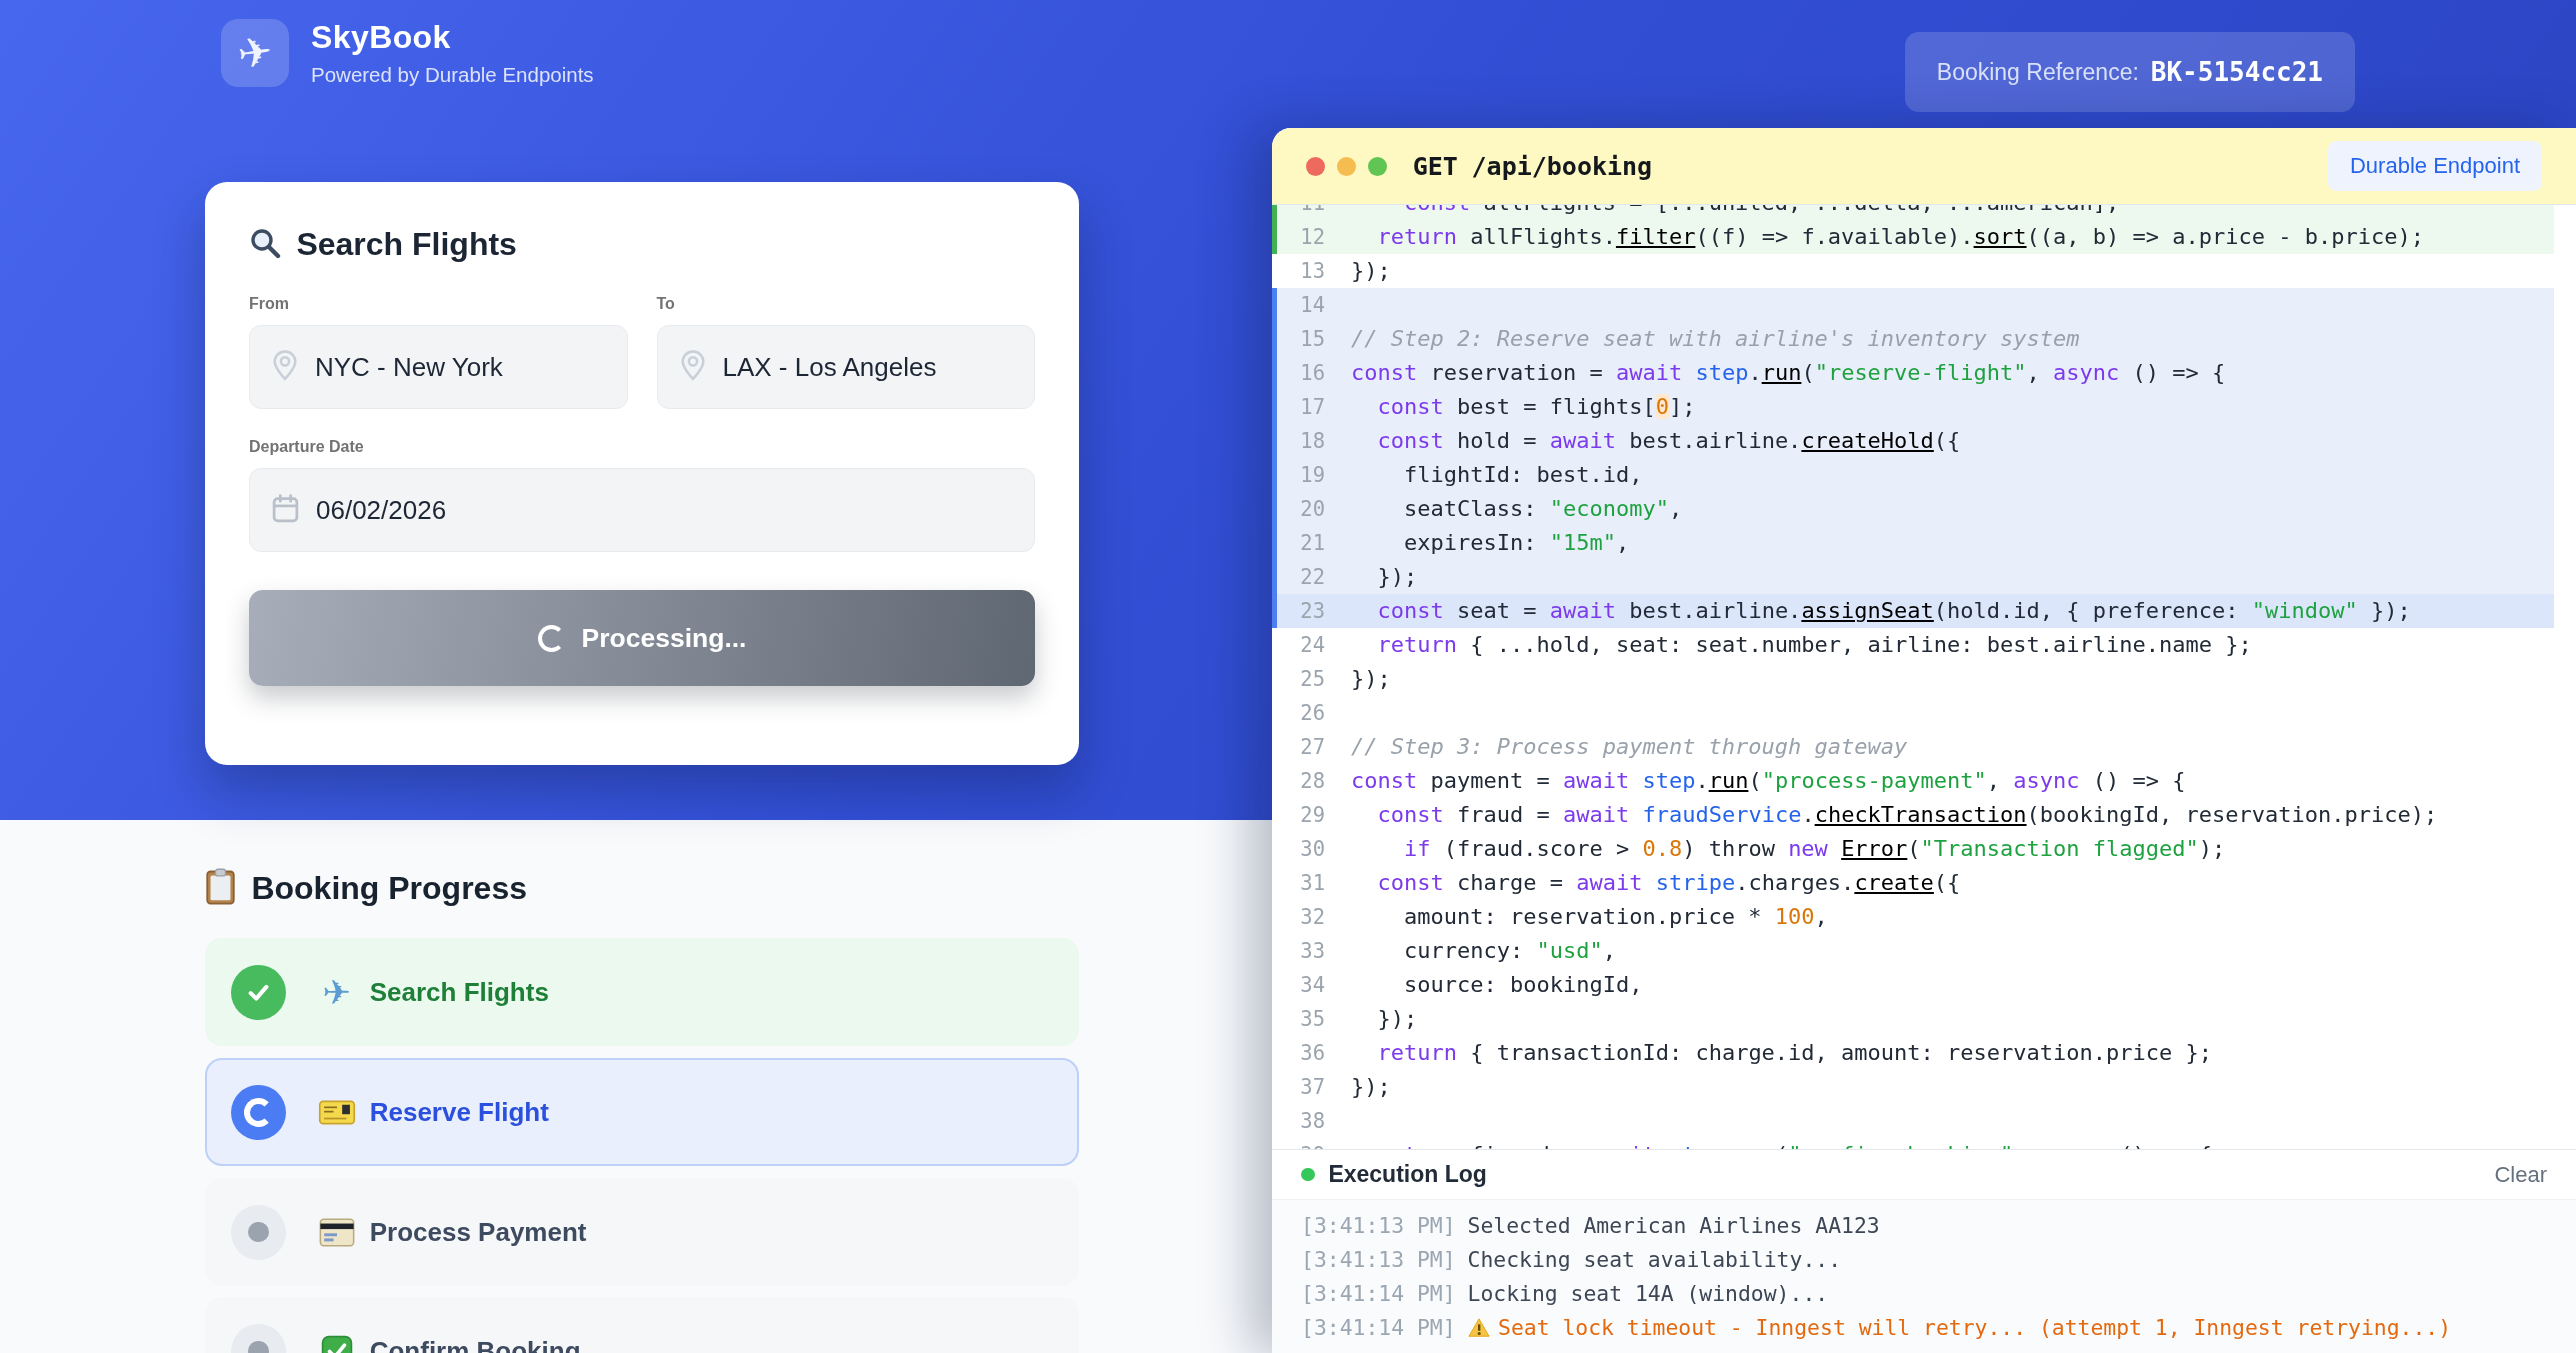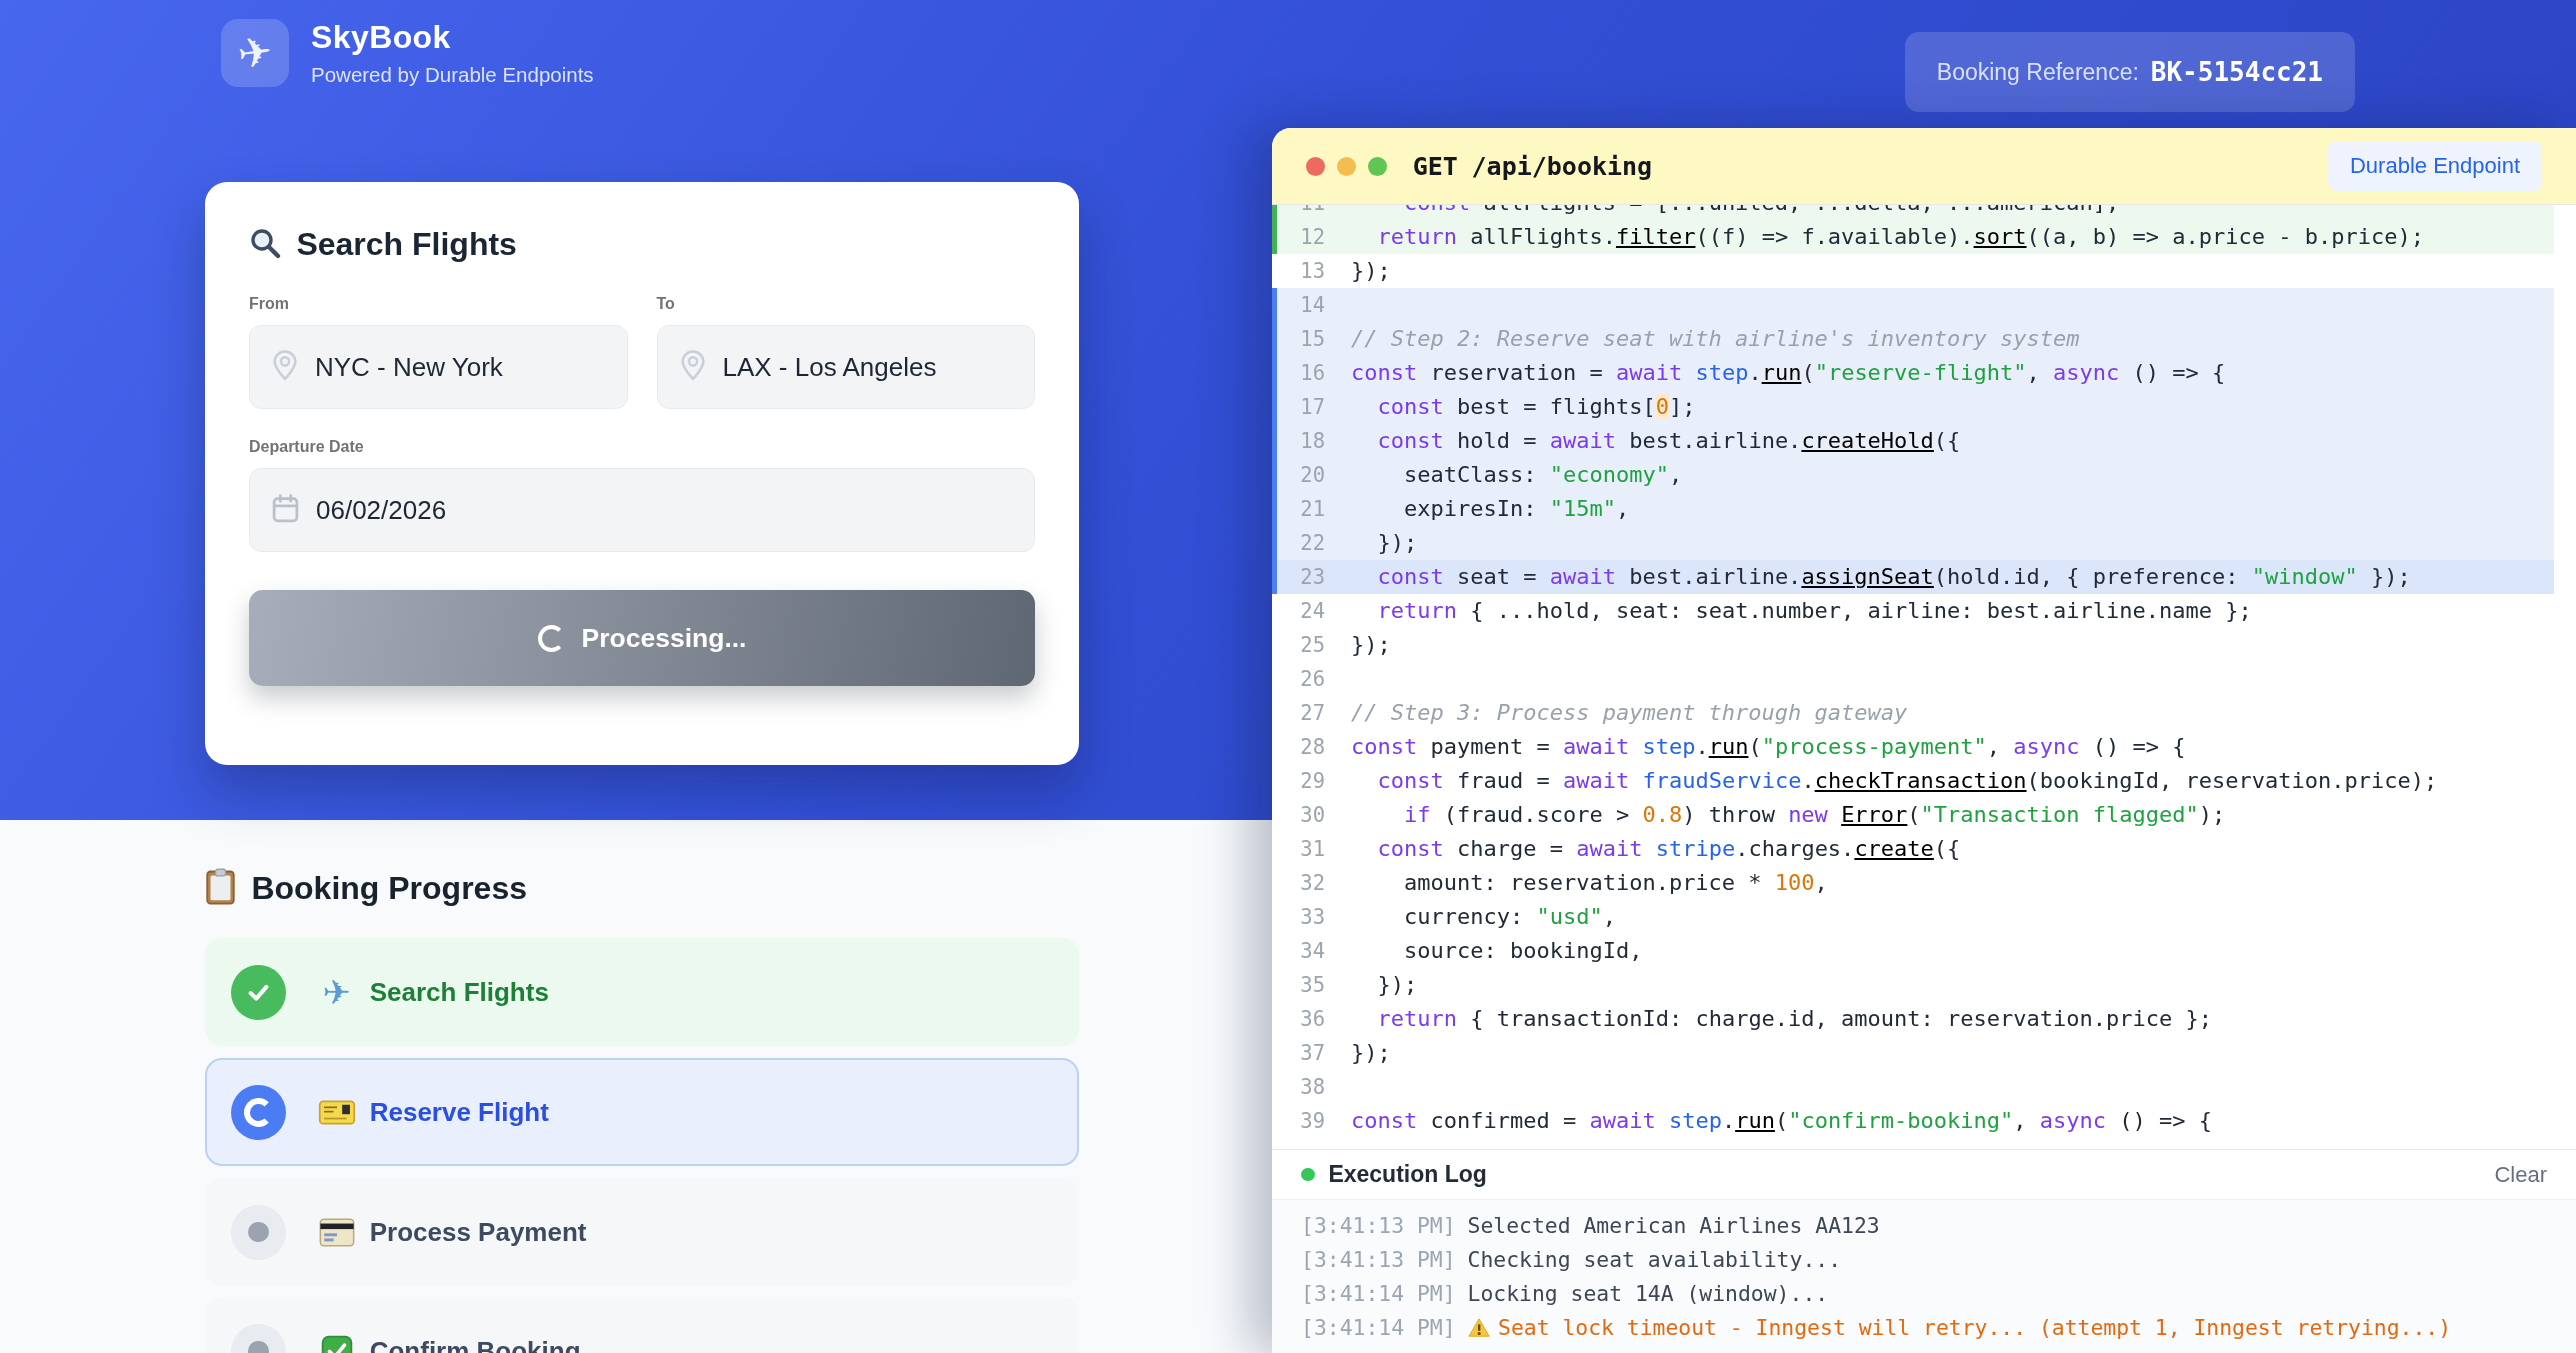--- a/index.html
+++ b/index.html
@@ -270,20 +270,21 @@
     <div class="code-area">
       <div class="code-lines">
           <div class="crow hl-g"><span class="ln">11</span><span class="tk-txt">    </span><span class="tk-kw">const</span><span class="tk-txt"> allFlights = [...united, ...delta, ...american];</span></div>
           <div class="crow hl-g"><span class="ln">12</span><span class="tk-txt">  </span><span class="tk-kw">return</span><span class="tk-txt"> allFlights.</span><span class="tk-fn">filter</span><span class="tk-txt">((f) =&gt; f.available).</span><span class="tk-fn">sort</span><span class="tk-txt">((a, b) =&gt; a.price - b.price);</span></div>
           <div class="crow"><span class="ln">13</span><span class="tk-txt">});</span></div>
           <div class="crow hl-b"><span class="ln">14</span></div>
           <div class="crow hl-b"><span class="ln">15</span><span class="tk-cmt">// Step 2: Reserve seat with airline's inventory system</span></div>
           <div class="crow hl-b"><span class="ln">16</span><span class="tk-kw">const</span><span class="tk-txt"> reservation = </span><span class="tk-kw">await</span><span class="tk-txt"> </span><span class="tk-obj">step</span><span class="tk-txt">.</span><span class="tk-fn">run</span><span class="tk-txt">(</span><span class="tk-str">"reserve-flight"</span><span class="tk-txt">, </span><span class="tk-kw">async</span><span class="tk-txt"> () =&gt; {</span></div>
           <div class="crow hl-b"><span class="ln">17</span><span class="tk-txt">  </span><span class="tk-kw">const</span><span class="tk-txt"> best = flights[</span><span class="tk-numhl">0</span><span class="tk-txt">];</span></div>
           <div class="crow hl-b"><span class="ln">18</span><span class="tk-txt">  </span><span class="tk-kw">const</span><span class="tk-txt"> hold = </span><span class="tk-kw">await</span><span class="tk-txt"> best.airline.</span><span class="tk-fn">createHold</span><span class="tk-txt">({</span></div>
+          <div class="crow hl-b"><span class="ln">19</span><span class="tk-txt">    flightId: best.id,</span></div>
           <div class="crow hl-b"><span class="ln">20</span><span class="tk-txt">    seatClass: </span><span class="tk-str">"economy"</span><span class="tk-txt">,</span></div>
           <div class="crow hl-b"><span class="ln">21</span><span class="tk-txt">    expiresIn: </span><span class="tk-str">"15m"</span><span class="tk-txt">,</span></div>
           <div class="crow hl-b"><span class="ln">22</span><span class="tk-txt">  });</span></div>
           <div class="crow hl-a"><span class="ln">23</span><span class="tk-txt">  </span><span class="tk-kw">const</span><span class="tk-txt"> seat = </span><span class="tk-kw">await</span><span class="tk-txt"> best.airline.</span><span class="tk-fn">assignSeat</span><span class="tk-txt">(hold.id, { preference: </span><span class="tk-str">"window"</span><span class="tk-txt"> });</span></div>
           <div class="crow"><span class="ln">24</span><span class="tk-txt">  </span><span class="tk-kw">return</span><span class="tk-txt"> { ...hold, seat: seat.number, airline: best.airline.name };</span></div>
           <div class="crow"><span class="ln">25</span><span class="tk-txt">});</span></div>
           <div class="crow"><span class="ln">26</span></div>
           <div class="crow"><span class="ln">27</span><span class="tk-cmt">// Step 3: Process payment through gateway</span></div>
           <div class="crow"><span class="ln">28</span><span class="tk-kw">const</span><span class="tk-txt"> payment = </span><span class="tk-kw">await</span><span class="tk-txt"> </span><span class="tk-obj">step</span><span class="tk-txt">.</span><span class="tk-fn">run</span><span class="tk-txt">(</span><span class="tk-str">"process-payment"</span><span class="tk-txt">, </span><span class="tk-kw">async</span><span class="tk-txt"> () =&gt; {</span></div>
           <div class="crow"><span class="ln">29</span><span class="tk-txt">  </span><span class="tk-kw">const</span><span class="tk-txt"> fraud = </span><span class="tk-kw">await</span><span class="tk-txt"> </span><span class="tk-obj">fraudService</span><span class="tk-txt">.</span><span class="tk-fn">checkTransaction</span><span class="tk-txt">(bookingId, reservation.price);</span></div>

